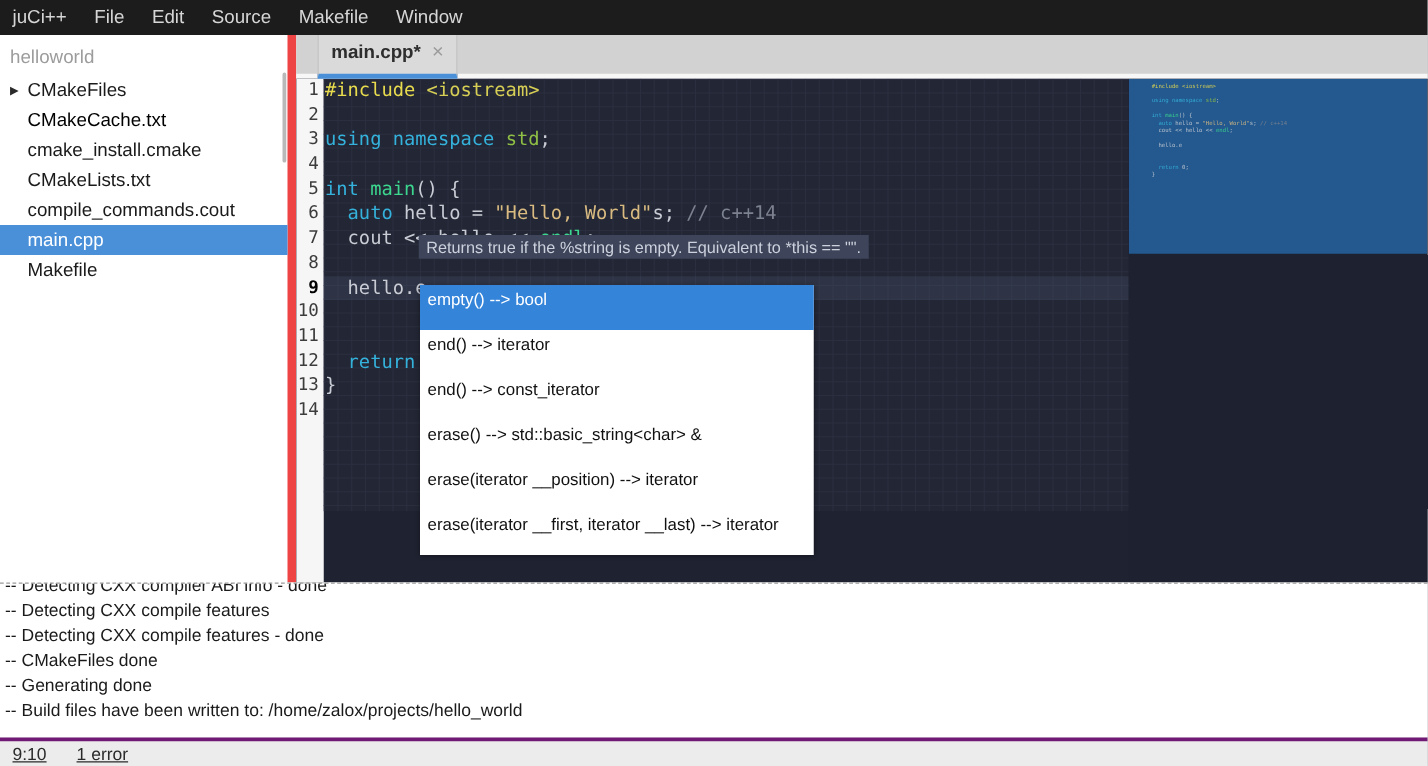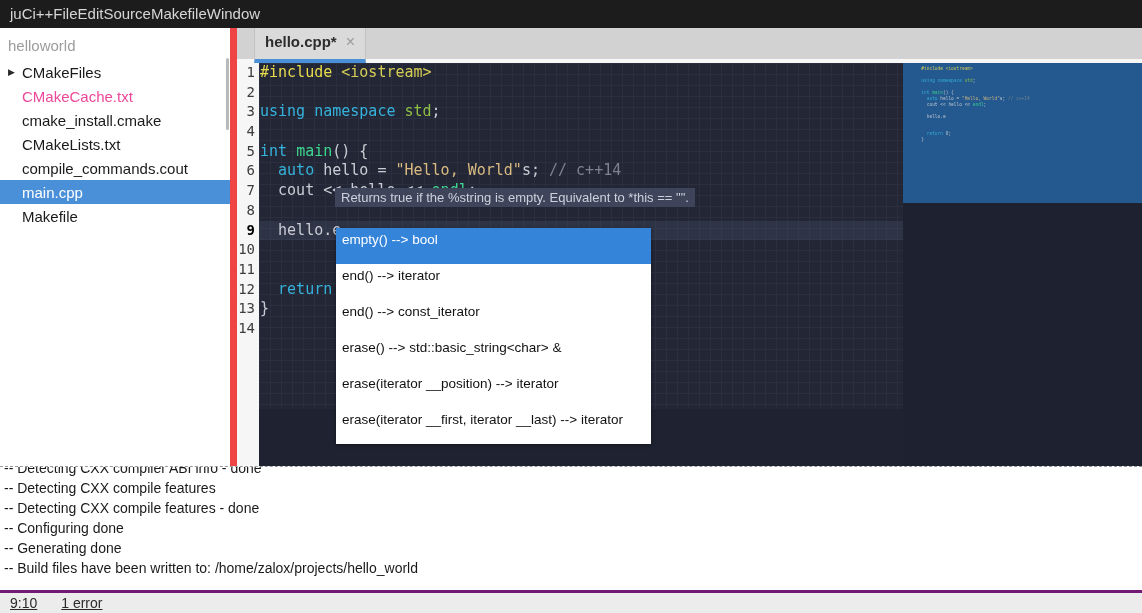--- a/index.html
+++ b/index.html
@@ -2,31 +2,31 @@
 <html><head>
 <meta charset="utf-8">
 <style>
   * { margin:0; padding:0; box-sizing:border-box; }
   html,body { width:1142px; height:613px; overflow:hidden; background:#fff;
               font-family:"Liberation Sans", sans-serif; }
 
   
   #menubar { position:absolute; left:0; top:0; width:1142px; height:28px;
              background:#1c1c1c; display:flex; align-items:center; }
-  .menu-item { color:#d6d6d6; font-size:15px; padding:0 0; height:28px;
+  .menu-item { color:#d6d6d6; font-size:15px; padding:0 11px; height:28px;
                line-height:28px; cursor:default; }
   .menu-item:first-child { padding-left:10px; }
 
   
   #sidebar { position:absolute; left:0; top:28px; width:237px; height:438px;
              background:#ffffff; border-right:7px solid #ef4444; }
   .side-header { color:#9c9c9c; font-size:15px; padding:9px 8px 6px 8px; }
   .side-item { position:relative; height:24px; display:flex; align-items:center;
                padding-left:22px; font-size:15px; color:#1a1a1a; white-space:nowrap; }
-  .side-item.dim { color:#ec4899; }
+  .side-item.dim { color:#000000; }
   .side-item.selected { background:#4a90d9; color:#ffffff; }
   .expander { position:absolute; left:8px; top:50%; transform:translateY(-50%);
               font-size:9px; color:#2a2a2a; }
   #side-scroll-thumb { position:absolute; right:1px; top:30px; width:3px; height:72px;
                        background:#b9b9b9; border-radius:2px; }
 
   
   #tabbar { position:absolute; left:237px; top:28px; width:905px; height:35px;
             background:#d2d2d2; }
   #tabbar::after { content:''; position:absolute; left:0; right:0; bottom:0; height:4px;
@@ -139,21 +139,21 @@
       </div>
       <div class="side-item">
         <span>Makefile</span>
       </div>
     </div>
   <div id="side-scroll-thumb"></div>
 </aside>
 
 <div id="tabbar">
   <div class="tab">
-    <span class="tab-label">hello.cpp*</span>
+    <span class="tab-label">main.cpp*</span>
     <span class="tab-close">×</span>
   </div>
 </div>
 
 <div id="editor">
   <div id="gutter">
       <div class="gut-num">1</div>
       <div class="gut-num">2</div>
       <div class="gut-num">3</div>
       <div class="gut-num">4</div>
@@ -214,21 +214,21 @@
       <li>erase() --&gt; std::basic_string&lt;char&gt; &amp;</li>
       <li>erase(iterator __position) --&gt; iterator</li>
       <li>erase(iterator __first, iterator __last) --&gt; iterator</li>
     </ul>
 </div>
 
 <div id="output">
     <div class="out-line">-- Detecting CXX compiler ABI info - done</div>
     <div class="out-line">-- Detecting CXX compile features</div>
     <div class="out-line">-- Detecting CXX compile features - done</div>
-    <div class="out-line">-- Configuring done</div>
+    <div class="out-line">-- CMakeFiles done</div>
     <div class="out-line">-- Generating done</div>
     <div class="out-line">-- Build files have been written to: /home/zalox/projects/hello_world</div>
   </div>
 
 <div id="statusbar">
   <span id="status-pos">9:10</span>
   <span id="status-err">1 error</span>
 </div>
 
 </body></html>

